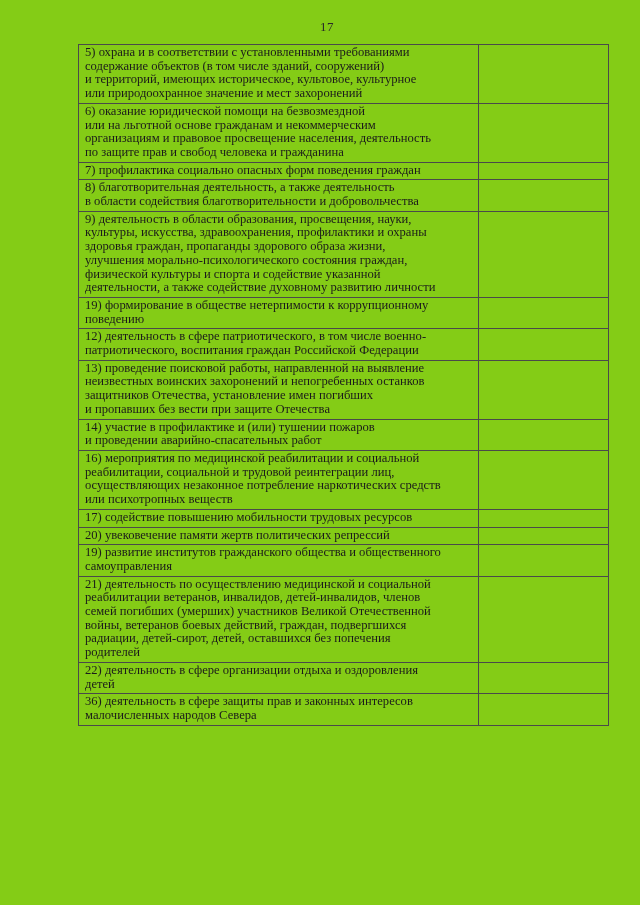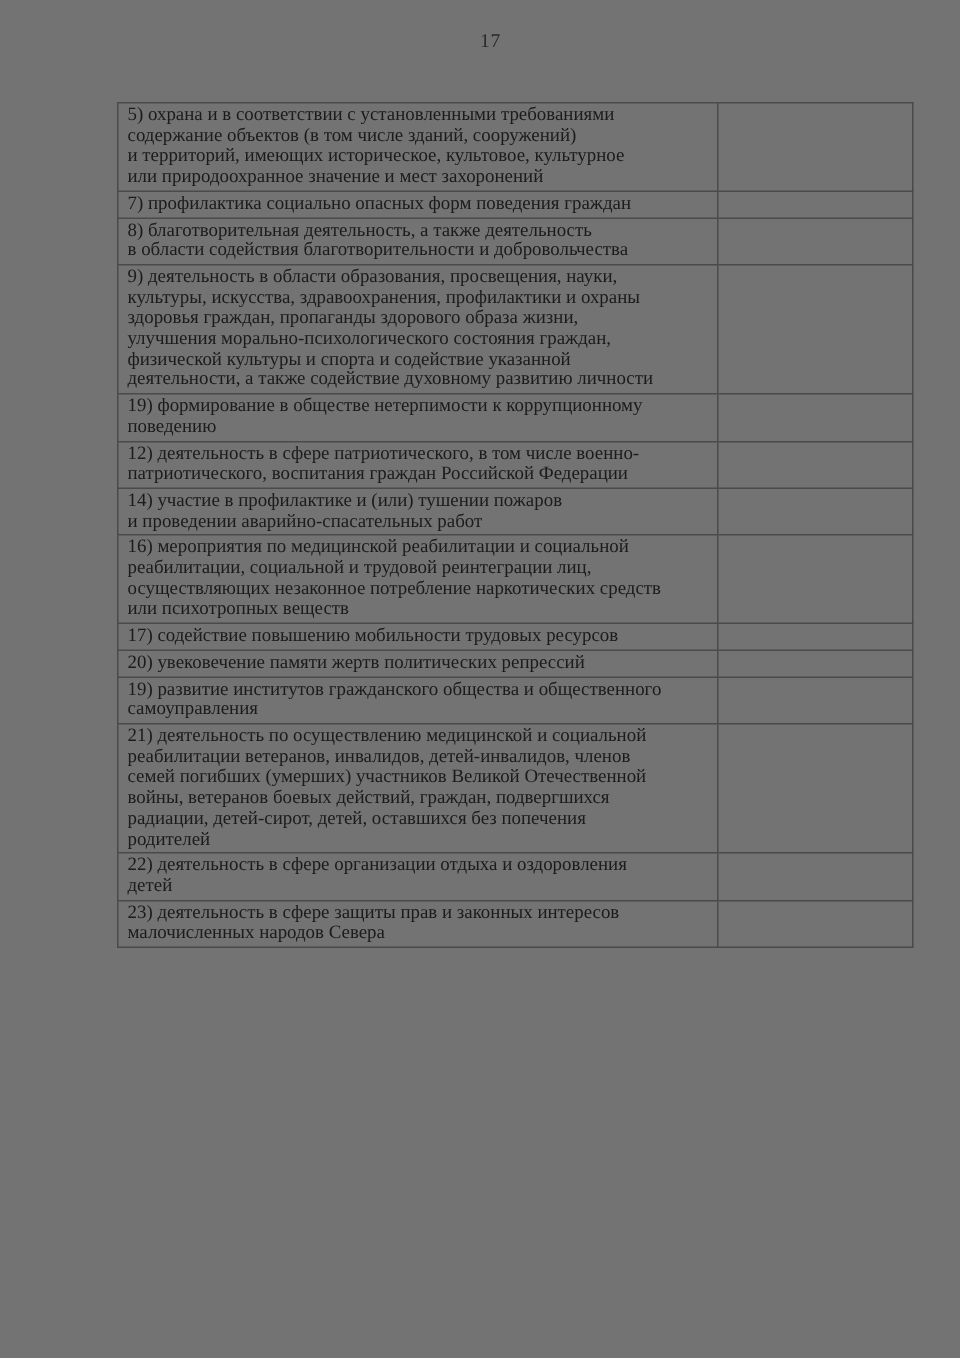--- a/index.html
+++ b/index.html
@@ -13,35 +13,35 @@
     font-family: "Liberation Serif", "DejaVu Serif", serif;
     color: #1b1b1b;
     position: relative;
     overflow: hidden;
   }
   .page {
     position: absolute;
     top: 0; left: 0;
     width: 640px;
     height: 905px;
-    background: #737373;
+    background: #84cc16;
   }
   .page-number {
     position: absolute;
     top: 19px;
     left: 0;
     width: 654px;
     text-align: center;
     font-size: 13px;
     letter-spacing: 0.5px;
     color: #2a2a2a;
   }
   table.activities-table {
     position: absolute;
-    top: 68px;
+    top: 44px;
     left: 78px;
     width: 514px;
     border-collapse: collapse;
     table-layout: fixed;
   }
   table.activities-table td {
     border: 1px solid #4a4a4a;
     vertical-align: top;
   }
   td.cell-text {
@@ -66,20 +66,27 @@
   <table class="activities-table">
     <tbody>
         <tr>
     <td class="cell-text">5) охрана и в соответствии с установленными требованиями
 содержание объектов (в том числе зданий, сооружений)
 и территорий, имеющих историческое, культовое, культурное
 или природоохранное значение и мест захоронений</td>
     <td class="cell-value"></td>
   </tr>
         <tr>
+    <td class="cell-text">6) оказание юридической помощи на безвозмездной
+или на льготной основе гражданам и некоммерческим
+организациям и правовое просвещение населения, деятельность
+по защите прав и свобод человека и гражданина</td>
+    <td class="cell-value"></td>
+  </tr>
+        <tr>
     <td class="cell-text">7) профилактика социально опасных форм поведения граждан</td>
     <td class="cell-value"></td>
   </tr>
         <tr>
     <td class="cell-text">8) благотворительная деятельность, а также деятельность
 в области содействия благотворительности и добровольчества</td>
     <td class="cell-value"></td>
   </tr>
         <tr>
     <td class="cell-text">9) деятельность в области образования, просвещения, науки,
@@ -91,20 +98,27 @@
     <td class="cell-value"></td>
   </tr>
         <tr>
     <td class="cell-text">19) формирование в обществе нетерпимости к коррупционному
 поведению</td>
     <td class="cell-value"></td>
   </tr>
         <tr>
     <td class="cell-text">12) деятельность в сфере патриотического, в том числе военно-
 патриотического, воспитания граждан Российской Федерации</td>
+    <td class="cell-value"></td>
+  </tr>
+        <tr>
+    <td class="cell-text">13) проведение поисковой работы, направленной на выявление
+неизвестных воинских захоронений и непогребенных останков
+защитников Отечества, установление имен погибших
+и пропавших без вести при защите Отечества</td>
     <td class="cell-value"></td>
   </tr>
         <tr>
     <td class="cell-text">14) участие в профилактике и (или) тушении пожаров
 и проведении аварийно-спасательных работ</td>
     <td class="cell-value"></td>
   </tr>
         <tr>
     <td class="cell-text">16) мероприятия по медицинской реабилитации и социальной
 реабилитации, социальной и трудовой реинтеграции лиц,
@@ -133,19 +147,19 @@
 радиации, детей-сирот, детей, оставшихся без попечения
 родителей</td>
     <td class="cell-value"></td>
   </tr>
         <tr>
     <td class="cell-text">22) деятельность в сфере организации отдыха и оздоровления
 детей</td>
     <td class="cell-value"></td>
   </tr>
         <tr>
-    <td class="cell-text">23) деятельность в сфере защиты прав и законных интересов
+    <td class="cell-text">36) деятельность в сфере защиты прав и законных интересов
 малочисленных народов Севера</td>
     <td class="cell-value"></td>
   </tr>
       </tbody>
   </table>
 </div>
 
 </body></html>

